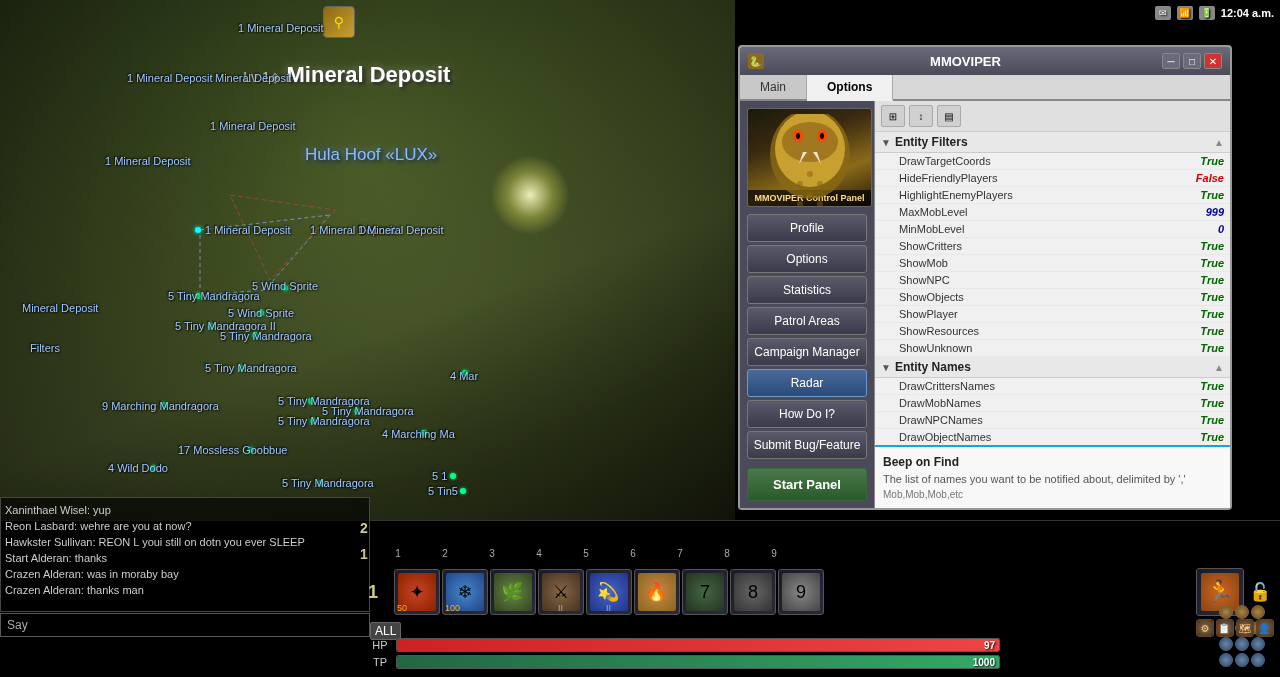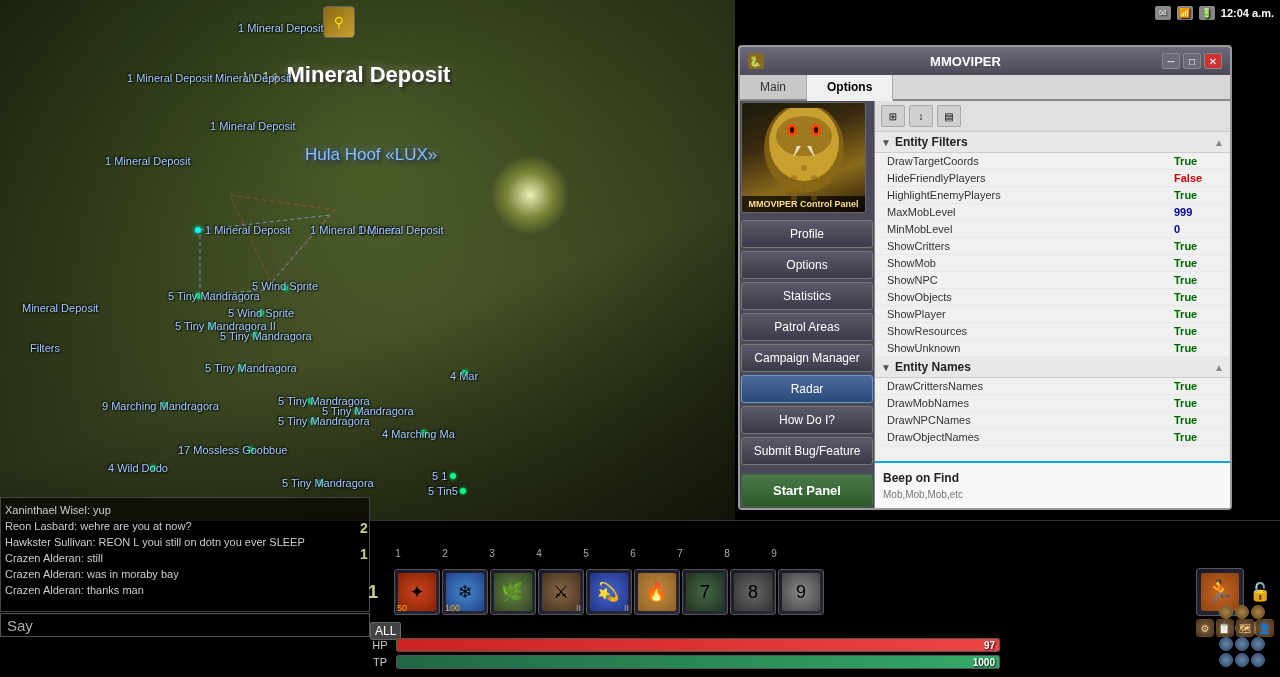--- a/index.html
+++ b/index.html
@@ -99,21 +99,21 @@
       height: 24px;
       background: rgba(0,0,0,0.7);
       border: 1px solid #555;
       display: flex;
       align-items: center;
       padding: 0 6px;
     }
 
     #chat-say-label {
       color: #aaaaaa;
-      font-size: 15px;
+      font-size: 12px;
       margin-right: 4px;
     }
 
     #chat-input {
       flex: 1;
       background: transparent;
       border: none;
       outline: none;
       color: #ffffff;
       font-size: 11px;
@@ -142,21 +142,21 @@
       display: flex;
       align-items: center;
       justify-content: center;
       cursor: pointer;
       overflow: hidden;
     }
 
     .slot-hotkey {
       position: absolute;
       bottom: 1px;
-      right: 2px;
+      right: 20px;
       color: #aaa;
       font-size: 9px;
     }
 
     .slot-cd {
       position: absolute;
       bottom: 1px;
       left: 2px;
       color: #ffaa00;
       font-size: 9px;
@@ -310,21 +310,21 @@
       overflow: hidden;
     }
 
     
     #left-panel {
       width: 135px;
       background: #4a4a5a;
       border-right: 1px solid #888;
       display: flex;
       flex-direction: column;
-      padding: 1px;
+      padding: 7px;
       gap: 3px;
       flex-shrink: 0;
     }
 
     #control-panel-banner {
       width: 125px;
       height: 160px;
       background: linear-gradient(160deg, #1a1a0a, #3a2a10, #8a6a1a, #2a1a08);
       border: 1px solid #666;
       border-radius: 3px;
@@ -420,34 +420,36 @@
 
     .section-arrow {
       margin-right: 4px;
       color: #555;
       font-size: 10px;
     }
 
     .option-row {
       display: flex;
       align-items: center;
-      padding: 2px 6px 2px 12px;
+      padding: 2px 6px 2px 24px;
       border-bottom: 1px solid #e8e8e8;
       font-size: 11px;
     }
 
     .option-name {
       flex: 1;
       color: #333;
     }
 
     .option-value {
       color: #006600;
       font-weight: bold;
       min-width: 50px;
+      text-align: right;
+      font-style: italic;
     }
 
     .option-value.false { color: #cc0000; }
     .option-value.number { color: #000099; }
 
     
     #options-tree::-webkit-scrollbar { width: 8px; }
     #options-tree::-webkit-scrollbar-track { background: #ddd; }
     #options-tree::-webkit-scrollbar-thumb { background: #aaa; border-radius: 3px; }
 
@@ -806,33 +808,34 @@
         </div>
         <div class="option-row">
           <span class="option-name">DrawObjectNames</span>
           <span class="option-value true">True</span>
         </div>
 
       </div>
 
       <div id="beep-section">
         <div id="beep-title">Beep on Find</div>
+        <div id="beep-desc">The list of names you want to be notified about, delimited by ','</div>
         <div id="beep-example">Mob,Mob,Mob,etc</div>
       </div>
     </div>
   </div>
 </div>
 
 <div id="bottom-hud">
 
   <div id="chat-area">
     <div class="chat-line">Xaninthael Wisel: yup</div>
     <div class="chat-line">Reon Lasbard: wehre are you at now?</div>
     <div class="chat-line">Hawkster Sullivan: REON L youi still on dotn you ever SLEEP</div>
-    <div class="chat-line">Crazen Alderan: still</div>
+    <div class="chat-line">Start Alderan: thanks</div>
     <div class="chat-line">Crazen Alderan: was in moraby bay</div>
     <div class="chat-line">Crazen Alderan: thanks man</div>
   </div>
 
   <div id="chat-input-area">
     <span id="chat-say-label">Say</span>
     <input type="text" id="chat-input" placeholder="" style="">
   </div>
 
   <div id="hotbar-numbers">

